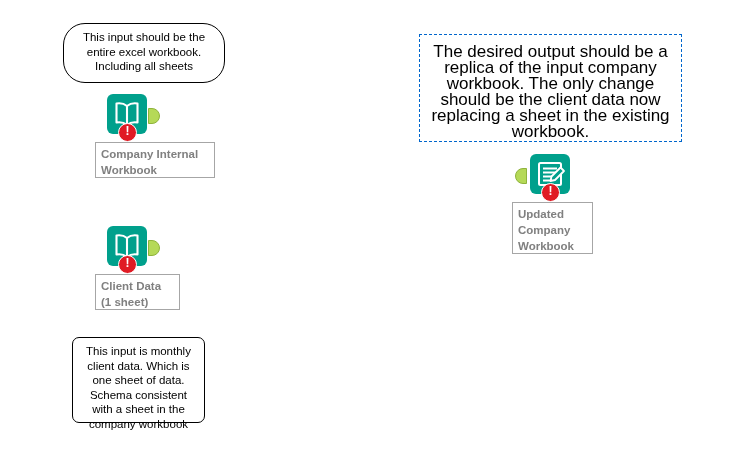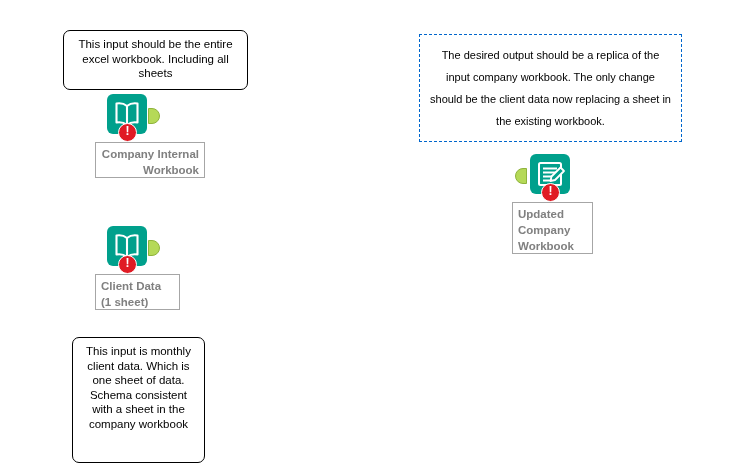--- a/index.html
+++ b/index.html
@@ -35,22 +35,22 @@
   .note p { margin: 0; }
 
   
   .note-blue {
     position: absolute;
     box-sizing: border-box;
     border: 1.6px dashed #0066cc;
     background: #ffffff;
     color: #000000;
     text-align: center;
-    font-size: 11px;
-    line-height: 22px;
+    font-size: 17px;
+    line-height: 16px;
     padding: 9px 10px;
   }
   .note-blue p { margin: 0; }
   .note-blue .gap { height: 14px; }
 
   
   .node {
     position: absolute;
   }
   .icon-wrap {
@@ -127,57 +127,57 @@
     font-weight: bold;
     padding: 3px 5px;
     text-align: left;
   }
 </style>
 </head>
 <body>
 
 <div class="canvas">
 
-  <div class="note" style="left:63px; top:30px; width:185px; height:60px;">
+  <div class="note" style="left:63px; top:23px; width:162px; height:60px;border-radius:22px;">
     <p>This input should be the entire excel workbook. Including all sheets</p>
   </div>
 
   <div class="node" style="left:95px; top:92px;">
     <div class="icon-wrap">
       <div class="icon-tile left"></div>
       <div class="green-nub to-right"></div>
       <div class="glyph left">
         <svg viewBox="0 0 40 40" width="40" height="40">
           <path d="M20 12 C17 9.5, 12.5 9, 9.5 9.5 L9.5 28.5 C12.5 28, 17 28.5, 20 31" fill="none" stroke="#ffffff" stroke-width="2.1" stroke-linejoin="round"></path>
           <path d="M20 12 C23 9.5, 27.5 9, 30.5 9.5 L30.5 28.5 C27.5 28, 23 28.5, 20 31" fill="none" stroke="#ffffff" stroke-width="2.1" stroke-linejoin="round"></path>
           <line x1="20" y1="12" x2="20" y2="31" stroke="#ffffff" stroke-width="2.1"></line>
         </svg>
       </div>
       <div class="badge left">!</div>
     </div>
   </div>
-  <div class="node-label" style="left:95px; top:142px; width:110px; height:36px;text-align:right;">Company Internal Workbook</div>
+  <div class="node-label" style="left:95px; top:142px; width:120px; height:36px;">Company Internal Workbook</div>
 
   <div class="node" style="left:95px; top:224px;">
     <div class="icon-wrap">
       <div class="icon-tile left"></div>
       <div class="green-nub to-right"></div>
       <div class="glyph left">
         <svg viewBox="0 0 40 40" width="40" height="40">
           <path d="M20 12 C17 9.5, 12.5 9, 9.5 9.5 L9.5 28.5 C12.5 28, 17 28.5, 20 31" fill="none" stroke="#ffffff" stroke-width="2.1" stroke-linejoin="round"></path>
           <path d="M20 12 C23 9.5, 27.5 9, 30.5 9.5 L30.5 28.5 C27.5 28, 23 28.5, 20 31" fill="none" stroke="#ffffff" stroke-width="2.1" stroke-linejoin="round"></path>
           <line x1="20" y1="12" x2="20" y2="31" stroke="#ffffff" stroke-width="2.1"></line>
         </svg>
       </div>
       <div class="badge left">!</div>
     </div>
   </div>
   <div class="node-label" style="left:95px; top:274px; width:85px; height:36px;">Client Data (1 sheet)</div>
 
-  <div class="note" style="left:72px; top:337px; width:133px; height:126px;">
+  <div class="note" style="left:72px; top:337px; width:133px; height:86px;">
     <p>This input is monthly client data. Which is one sheet of data. Schema consistent with a sheet in the company workbook</p>
   </div>
 
   <div class="note-blue" style="left:419px; top:34px; width:263px; height:108px;">
     <p>The desired output should be a replica of the input company workbook. The only change should be the client data now replacing a sheet in the existing workbook.</p>
     <div class="gap"></div>
   </div>
 
   <div class="node" style="left:512px; top:152px;">
     <div class="icon-wrap">

